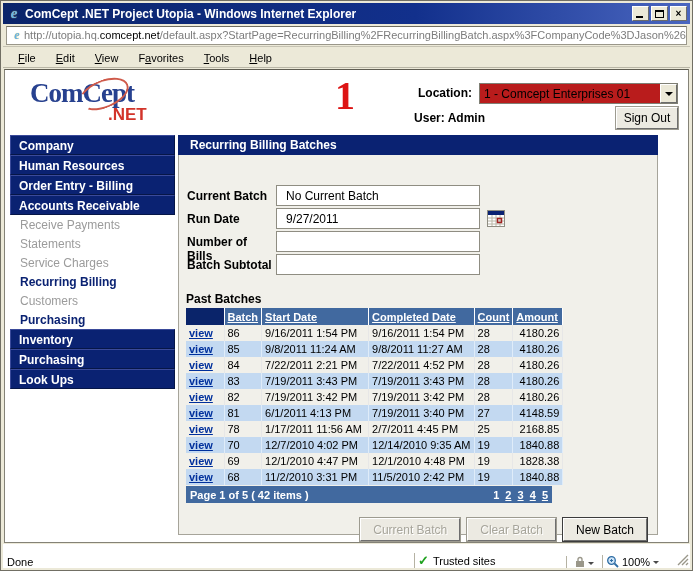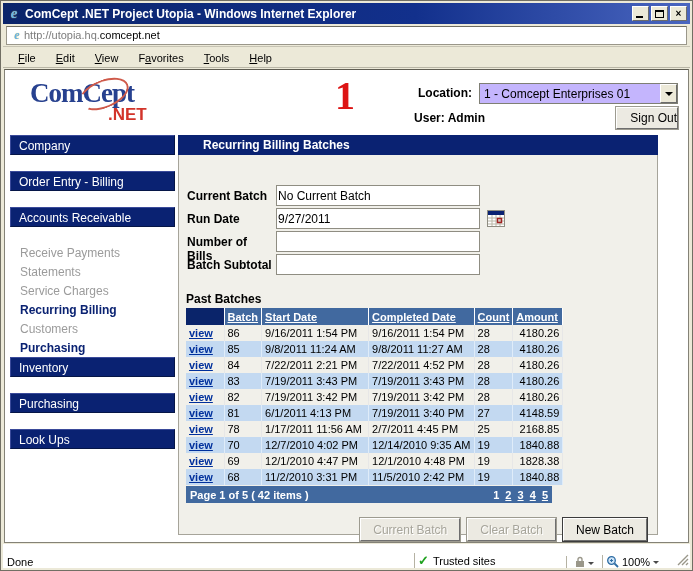--- a/index.html
+++ b/index.html
@@ -52,52 +52,52 @@
   .logo .swoosh{ position:absolute; left:48px; top:2px; width:52px; height:28px;
     border:2px solid #cf5a4a; border-radius:50%; transform:rotate(-22deg);
     border-left-color:transparent; }
   .logo .net{ position:absolute; left:78px; top:27px; color:#d2342a; font-weight:bold;
     font-size:17px; letter-spacing:0; font-family:"Liberation Sans",sans-serif; }
   .annotation-1{ position:absolute; left:330px; top:6px; font-family:"Liberation Serif",serif;
     font-weight:bold; font-size:40px; color:#dd1414; line-height:1; }
   .loc-label{ position:absolute; left:352px; top:16px; width:115px; text-align:right;
     font-weight:bold; font-size:12px; }
   .combobox{ position:absolute; left:474px; top:13px; width:199px; height:21px;
-    background:#c4b5fd; border:1px solid #7f7f74; display:flex; align-items:stretch; }
+    background:#b91c1c; border:1px solid #7f7f74; display:flex; align-items:stretch; }
   .combobox .value{ flex:1; font-size:12px; padding:3px 0 0 4px; white-space:nowrap; overflow:hidden; }
   .dd-btn{ width:17px; background:#ece9d8; border:1px solid; border-color:#fff #6b6b6b #6b6b6b #fff;
     display:flex; align-items:center; justify-content:center; }
   .dd-btn::after{ content:""; border:4px solid transparent; border-top-color:#000; margin-top:5px; }
   .user-label{ position:absolute; left:352px; top:41px; width:128px; text-align:right;
     font-weight:bold; font-size:12px; }
   .btn{ background:#eceae2; border:1px solid; border-color:#fff #6e6e6e #6e6e6e #fff;
     outline:1px solid #9d9b90; font-size:12px; font-family:"Liberation Sans",sans-serif;
-    color:#000;text-align:right; }
+    color:#000; }
   .signout{ position:absolute; left:611px; top:37px; width:62px; height:22px; }
 
   
   .sidebar{ position:absolute; left:5px; top:65px; width:165px; }
-  .nav-header{ height:20px; background:#0a2272; color:#fff; font-weight:normal; font-size:12px;
-    padding:3px 0 0 8px; margin-bottom:16px; border:1px solid #3a4a9a; border-right-color:#061647;
+  .nav-header{ height:20px; background:#0a2272; color:#fff; font-weight:bold; font-size:12px;
+    padding:3px 0 0 8px; margin-bottom:0; border:1px solid #3a4a9a; border-right-color:#061647;
     border-bottom-color:#061647; cursor:pointer; }
   .nav-sub{ height:19px; font-size:12px; padding:3px 0 0 10px; cursor:pointer; }
   .nav-sub.dim{ color:#9b9b9b; }
   .nav-sub.active{ color:#0a2272; font-weight:bold; }
 
   
   .main{ position:absolute; left:173px; top:65px; width:480px; height:400px; }
   .main-header{ height:20px; background:#0a2272; color:#fff; font-weight:bold; font-size:12px;
-    padding:3px 0 0 25px; }
+    padding:3px 0 0 12px; }
   .main-body{ position:relative; height:380px; background:#f1f0ea;
     border:1px solid #a6a49a; border-top:none; }
 
   .form-row{ position:absolute; left:0; height:22px; }
   .form-row .flabel{ position:absolute; left:8px; top:4px; font-weight:bold; font-size:12px; width:86px; }
   .form-row .finput{ position:absolute; left:97px; top:0; width:204px; height:21px;
-    background:#fff; border:1px solid #8f8d82; font-size:12px; padding:0 1px;
+    background:#fff; border:1px solid #8f8d82; font-size:12px; padding:0 9px;
     font-family:"Liberation Sans",sans-serif; }
   .cal-btn{ position:absolute; left:308px; top:2px; width:18px; height:17px; background:none;
     border:none; padding:0; cursor:pointer; }
 
   .past-label{ position:absolute; left:7px; top:137px; font-weight:bold; font-size:12px; }
 
   .batch-table{ position:absolute; left:7px; top:153px; border-collapse:collapse;
     font-size:11px; }
   .batch-table th{ background:#41699f; color:#fff; font-weight:bold; text-align:left;
     height:17px; padding:0 3px; border-right:1px solid #fff; text-decoration:underline;
@@ -156,20 +156,21 @@
         </span>
       <span class="winbtn">×</span>
     </span>
   </div>
 
   <div class="addressbar">
     <div class="urlbox">
       <span class="ie-e">e</span>
       <span class="url-prefix">http://utopia.hq.</span>
         <span class="url-domain">comcept.net</span>
+        <span class="url-path">/default.aspx?StartPage=RecurringBilling%2FRecurringBillingBatch.aspx%3FCompanyCode%3DJason%26</span>
     </div>
   </div>
 
   <div class="menubar">
     <span class="menu-item"><u>F</u>ile</span>
     <span class="menu-item"><u>E</u>dit</span>
     <span class="menu-item"><u>V</u>iew</span>
     <span class="menu-item">F<u>a</u>vorites</span>
     <span class="menu-item"><u>T</u>ools</span>
     <span class="menu-item"><u>H</u>elp</span>
@@ -186,20 +187,21 @@
     <div class="loc-label">Location:</div>
     <div class="combobox">
       <span class="value">1 - Comcept Enterprises 01</span>
       <span class="dd-btn"></span>
     </div>
     <div class="user-label">User: Admin</div>
     <button class="btn signout">Sign Out</button>
 
     <div class="sidebar">
       <div class="nav-header">Company</div>
+      <div class="nav-header">Human Resources</div>
       <div class="nav-header">Order Entry - Billing</div>
       <div class="nav-header">Accounts Receivable</div>
       <div class="nav-sub dim">Receive Payments</div>
       <div class="nav-sub dim">Statements</div>
       <div class="nav-sub dim">Service Charges</div>
       <div class="nav-sub active">Recurring Billing</div>
       <div class="nav-sub dim">Customers</div>
       <div class="nav-sub active">Purchasing</div>
       <div class="nav-header">Inventory</div>
       <div class="nav-header">Purchasing</div>

